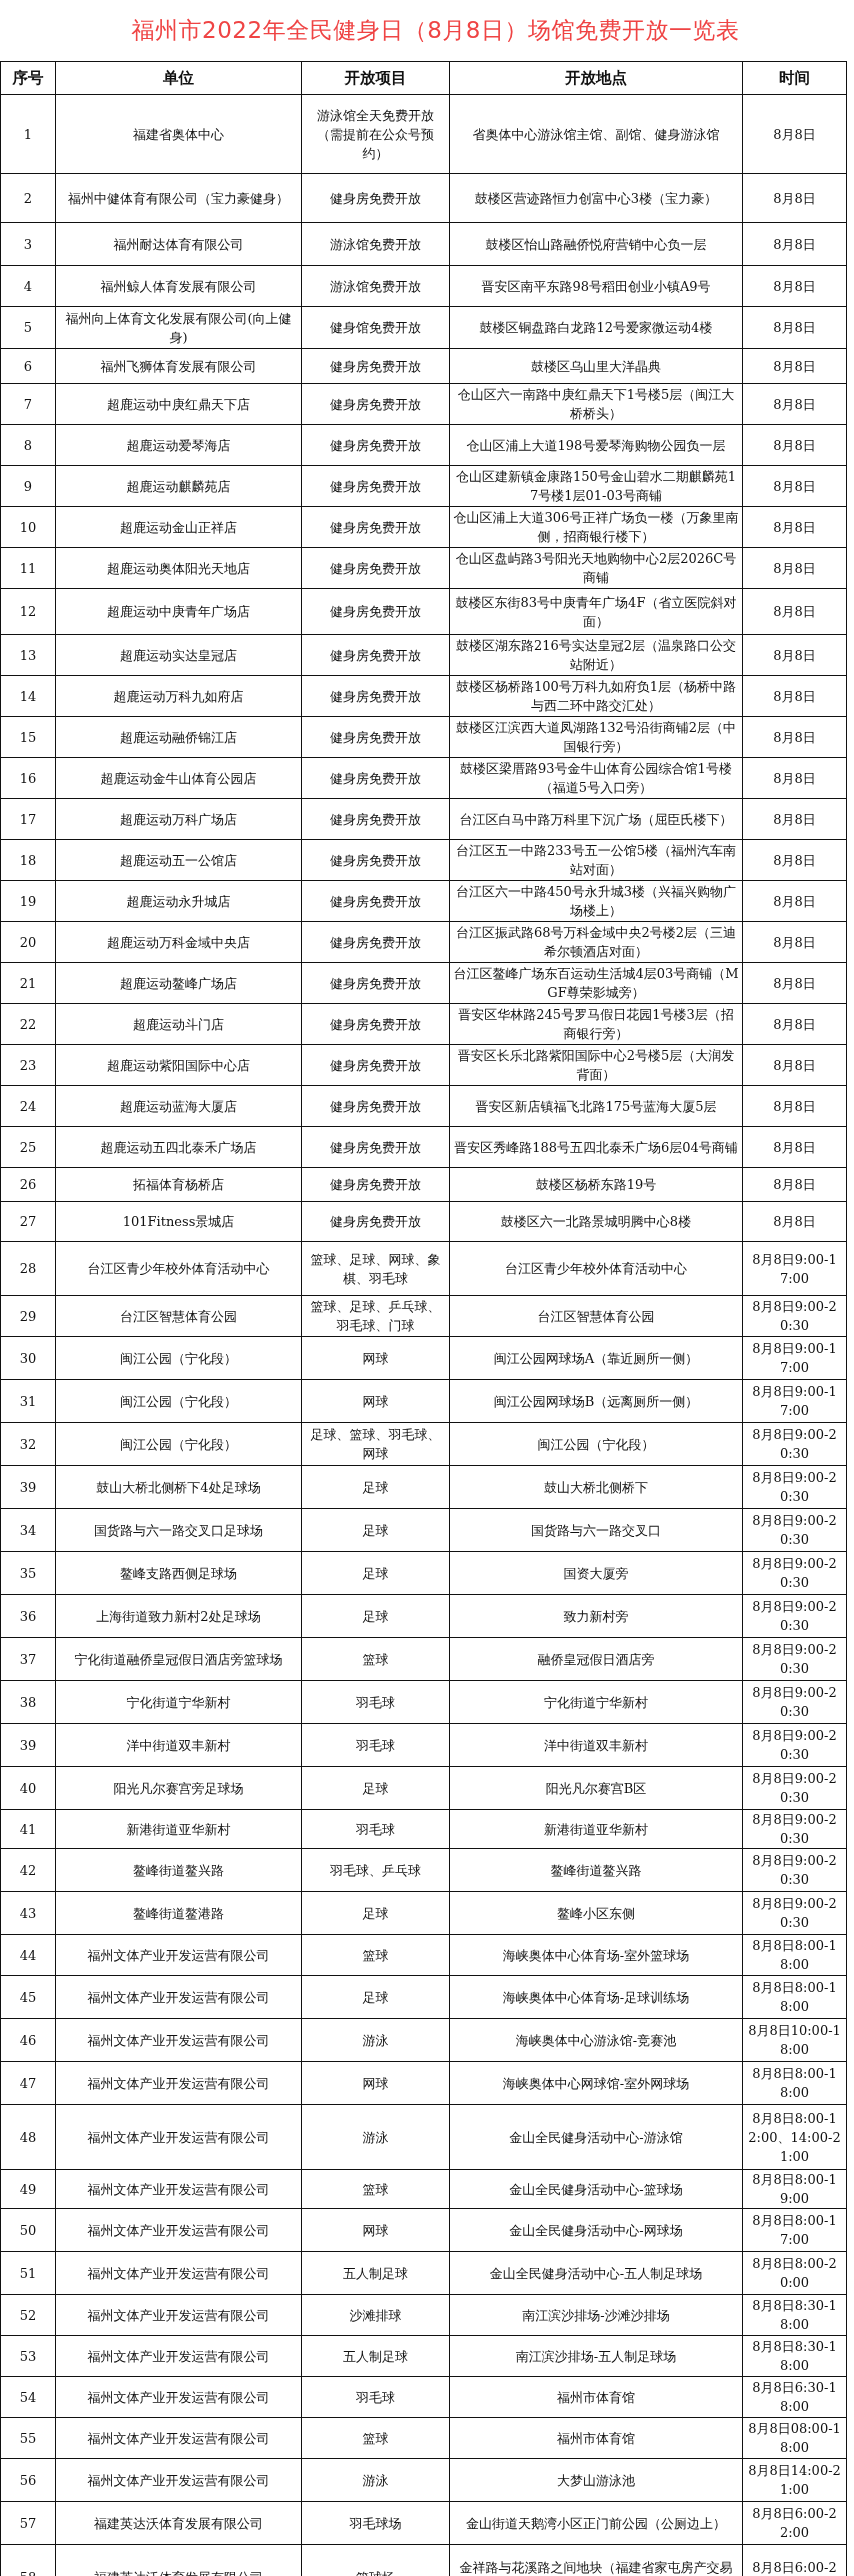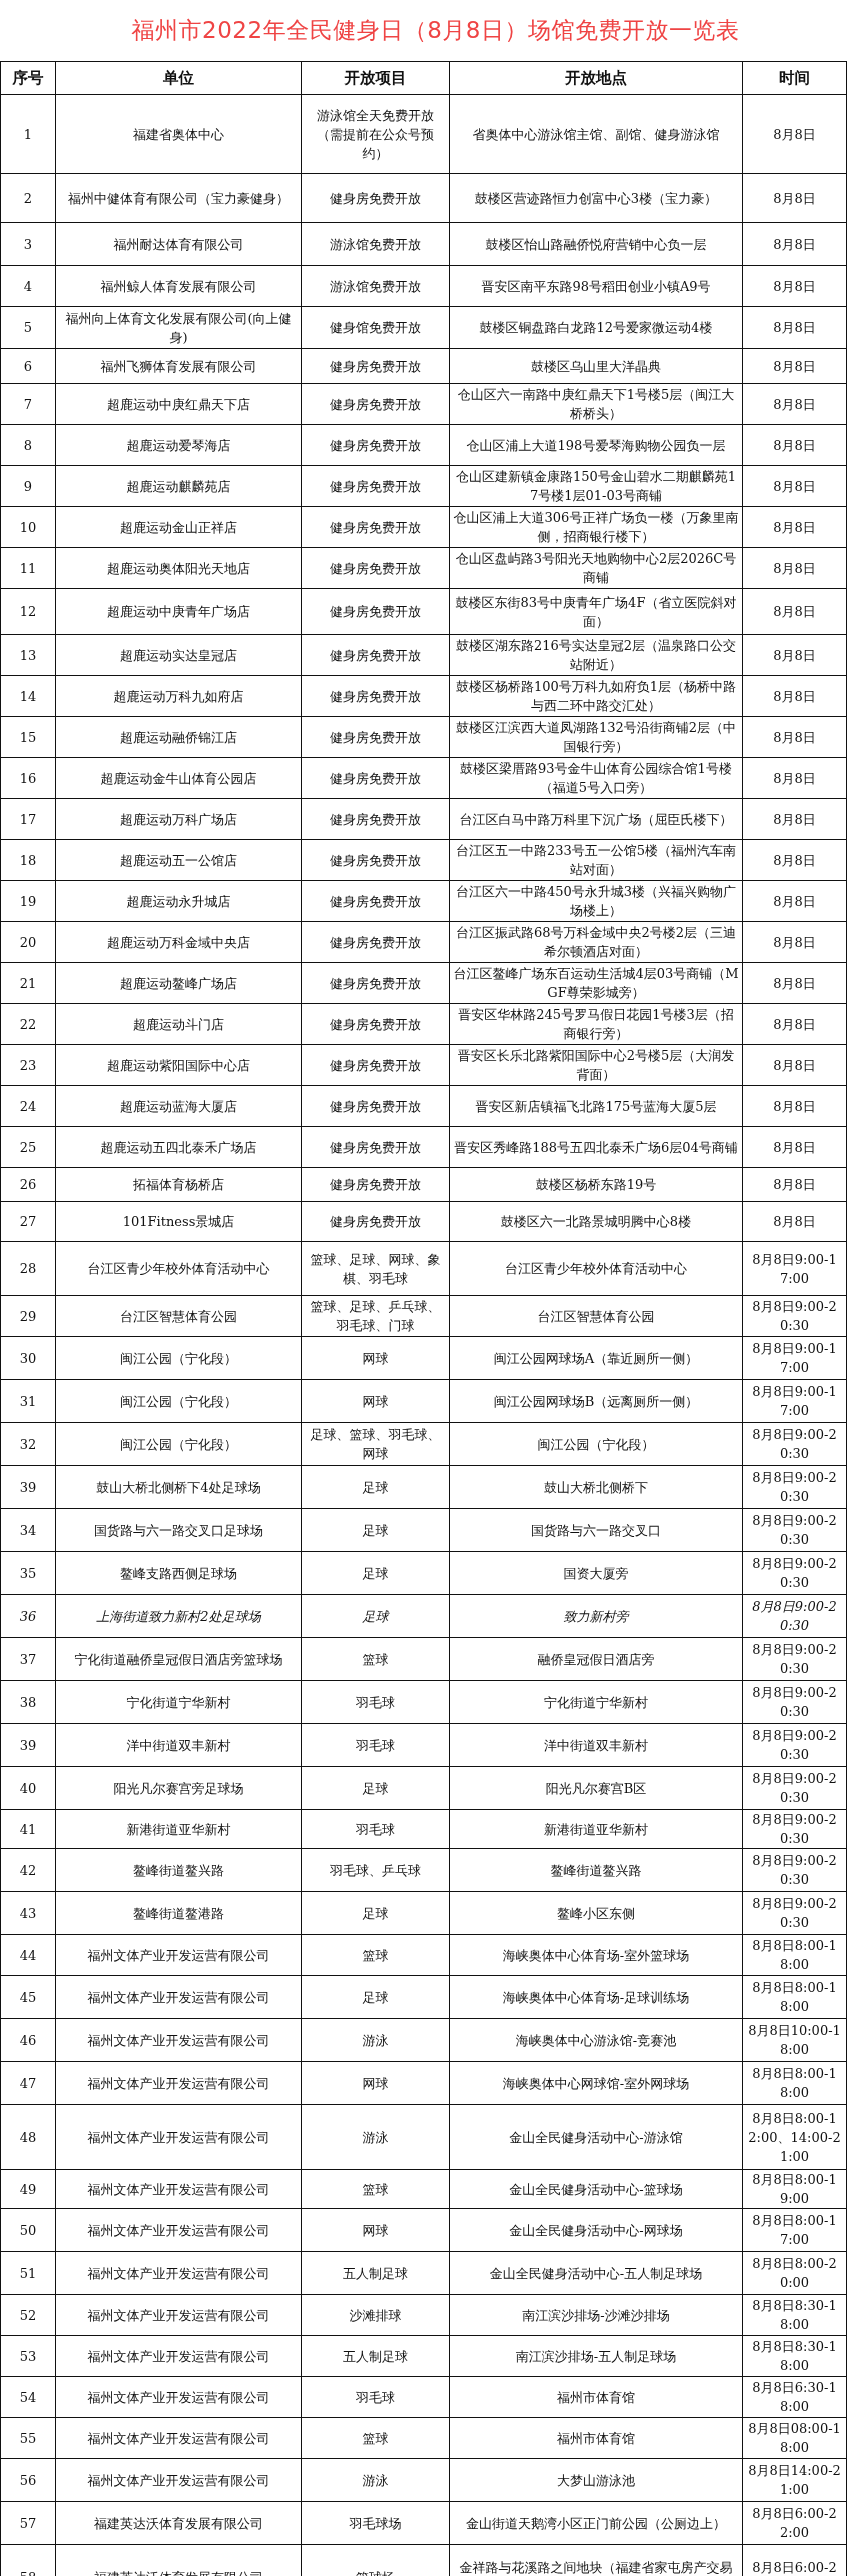--- a/index.html
+++ b/index.html
@@ -283,21 +283,21 @@
         <td>国货路与六一路交叉口</td>
         <td class="time">8月8日9:00-20:30</td>
       </tr>
       <tr style="height: 43px;">
         <td class="no">35</td>
         <td>鳌峰支路西侧足球场</td>
         <td>足球</td>
         <td>国资大厦旁</td>
         <td class="time">8月8日9:00-20:30</td>
       </tr>
-      <tr style="height: 43px; font-style: italic;">
+      <tr style="height: 43px;">
         <td class="no">36</td>
         <td>上海街道致力新村2处足球场</td>
         <td>足球</td>
         <td>致力新村旁</td>
         <td class="time">8月8日9:00-20:30</td>
       </tr>
       <tr style="height: 43px;">
         <td class="no">37</td>
         <td>宁化街道融侨皇冠假日酒店旁篮球场</td>
         <td>篮球</td>

